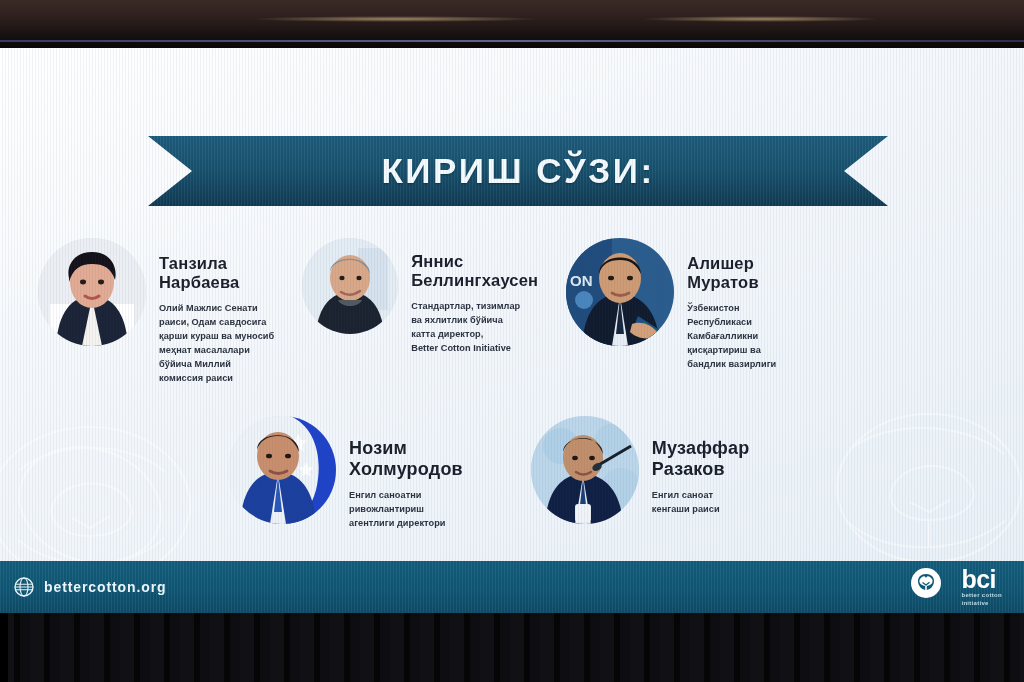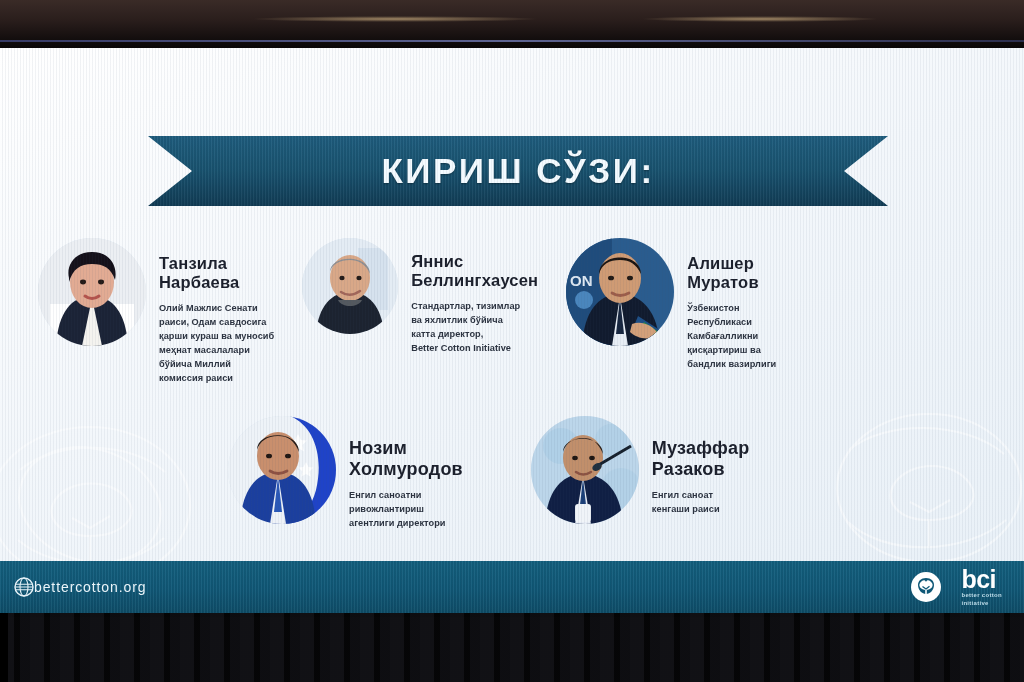--- a/index.html
+++ b/index.html
@@ -61,25 +61,25 @@
   .p4 .pinfo,.p5 .pinfo{padding-top:22px;}
   .p4 .pname,.p5 .pname{font-size:18px;}
 
   
   .footer{position:absolute;left:0;bottom:0;width:1024px;height:52px;
     background:linear-gradient(180deg,#12607f 0%,#0f5877 55%,#0d4d68 100%);
     display:flex;align-items:center;justify-content:space-between;padding:0 22px 0 14px;
     box-sizing:border-box;}
   .footer:after{content:"";position:absolute;inset:0;pointer-events:none;
     background:repeating-linear-gradient(90deg,rgba(255,255,255,.05) 0 1px,rgba(0,0,0,.06) 1px 3px);}
-  .foot-left{display:flex;align-items:center;position:relative;z-index:2;}
+  .foot-left{display:flex;align-items:center;gap:10px;position:relative;z-index:2;font-weight:bold;}
   .globe-icon{width:20px;height:20px;flex:0 0 20px;}
   .site{color:#eaf4f9;font-size:14px;letter-spacing:.9px;}
 
-  .bci-logo{display:flex;align-items:center;gap:19px;position:relative;z-index:2;}
+  .bci-logo{display:flex;align-items:flex-start;gap:19px;position:relative;z-index:2;}
   .bci-mark{width:32px;height:32px;flex:0 0 32px;}
   .bci-txt{line-height:1;}
   .bci-word{color:#ffffff;font-size:25px;font-weight:bold;letter-spacing:-.5px;}
   .bci-sub{color:#bcdbe8;font-size:6px;font-weight:bold;letter-spacing:.3px;margin-top:2px;line-height:1.25;}
 
   
   .skirt{position:absolute;left:0;top:613px;width:1024px;height:69px;background:#0a0a0c;}
   .skirt .pleats{position:absolute;inset:0;
     background:repeating-linear-gradient(90deg,#121216 0 14px,#050506 14px 20px,#0e0e12 20px 30px);
     opacity:.9;}

